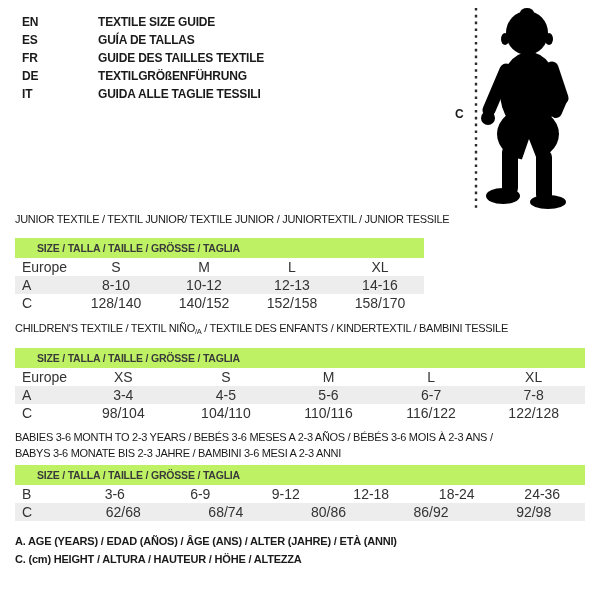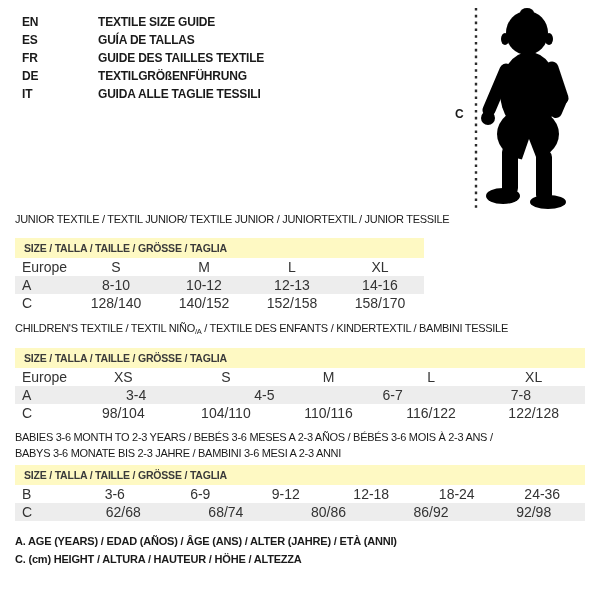--- a/index.html
+++ b/index.html
@@ -12,21 +12,21 @@
   .lang-row{display:flex;height:18px;line-height:18px;font-weight:bold;font-size:12px;letter-spacing:-0.2px;gap:20px;}
   .lang-code{width:36px;}
   .lang-label{white-space:nowrap;margin-left:20px;}
   
   .figure-svg{position:absolute;left:472px;top:0;}
   .figure-c{position:absolute;left:455px;top:107px;font-weight:bold;font-size:12px;}
   
   .sec-title{position:absolute;left:15px;font-weight:normal;font-size:11px;letter-spacing:-0.3px;white-space:nowrap;line-height:16px;}
   .sub{font-size:7.5px;vertical-align:-2px;}
   .tbl{position:absolute;left:15px;}
-  .tbl-head{height:20px;line-height:20px;background:#fef9c3;color:#3a3a3a;font-weight:bold;font-size:10.5px;padding-left:9px;letter-spacing:-0.2px;}
+  .tbl-head{height:20px;line-height:20px;background:#bef264;color:#3a3a3a;font-weight:bold;font-size:10.5px;padding-left:22px;letter-spacing:-0.2px;}
   .tr{display:flex;height:18px;line-height:18px;font-size:14px;color:#333;}
   .tr.alt{background:#ededed;}
   .td{flex:1;text-align:center;}
   .td.first{flex:0 0 50px;text-align:left;padding-left:7px;}
   
   .footnotes{position:absolute;left:15px;top:532px;}
   .footnote{height:18px;line-height:18px;font-weight:bold;font-size:11px;letter-spacing:-0.2px;white-space:nowrap;}
 </style>
 </head>
 <body>
@@ -121,20 +121,21 @@
       <div class="td">XS</div>
       <div class="td">S</div>
       <div class="td">M</div>
       <div class="td">L</div>
       <div class="td">XL</div>
     </div>
     <div class="tr alt">
       <div class="td first">A</div>
       <div class="td">3-4</div>
       <div class="td">4-5</div>
+      <div class="td">5-6</div>
       <div class="td">6-7</div>
       <div class="td">7-8</div>
     </div>
     <div class="tr">
       <div class="td first">C</div>
       <div class="td">98/104</div>
       <div class="td">104/110</div>
       <div class="td">110/116</div>
       <div class="td">116/122</div>
       <div class="td">122/128</div>

